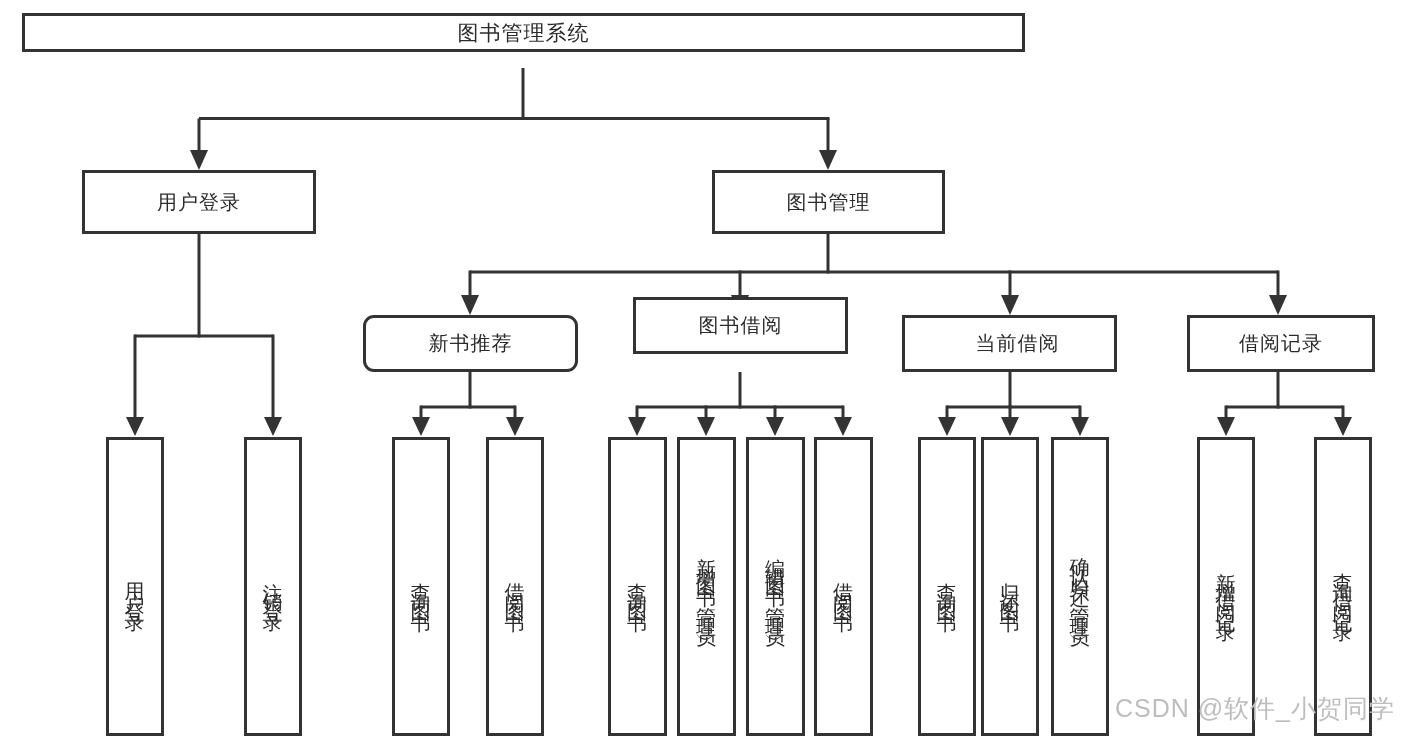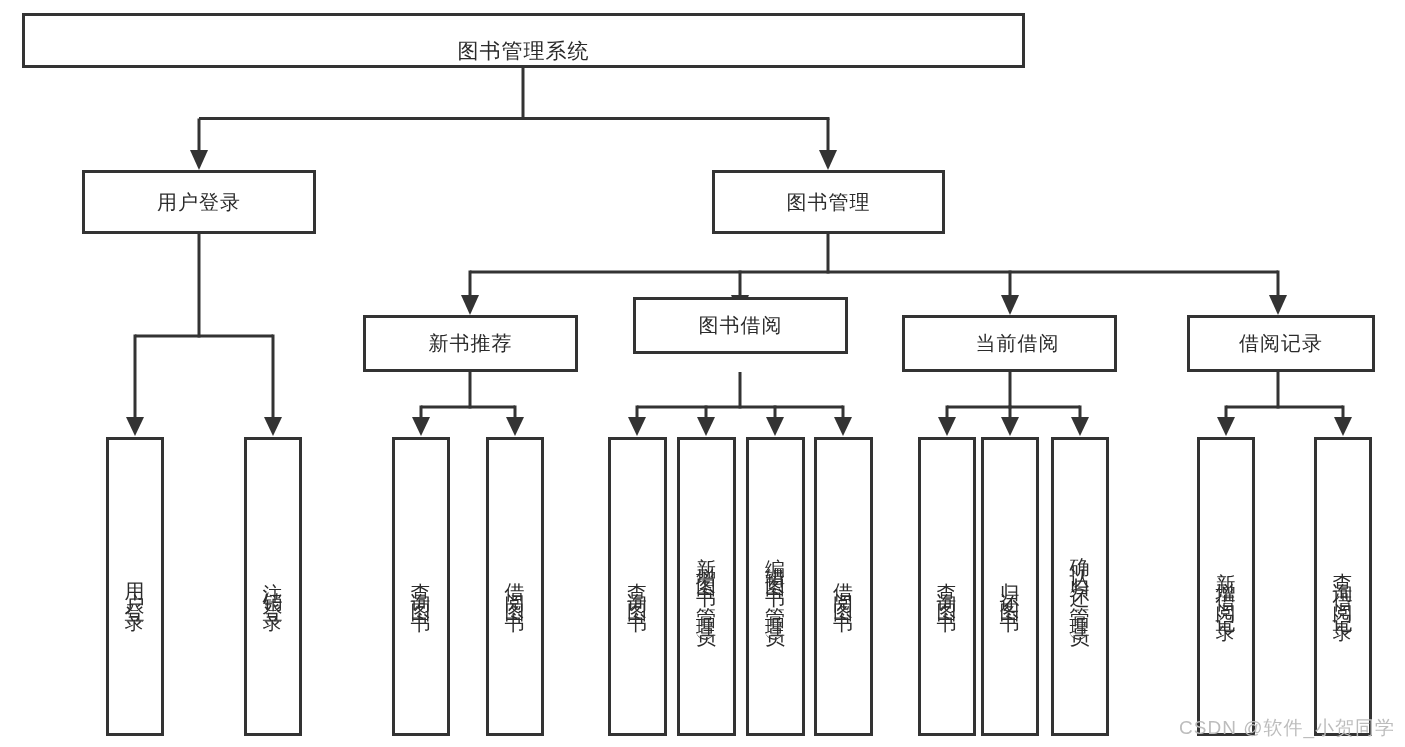--- a/index.html
+++ b/index.html
@@ -55,23 +55,23 @@
     writing-mode: vertical-rl;
     text-orientation: mixed;
     font-size: 20px;
     letter-spacing: 10px;
     line-height: 1;
     white-space: nowrap;
   }
   .watermark {
     position: absolute;
     right: 10px;
-    bottom: 6px;
+    bottom: 22px;
     z-index: 3;
-    font-size: 19px;
+    font-size: 25px;
     color: var(--watermark);
     letter-spacing: 1px;
     white-space: nowrap;
   }
 </style>
 </head>
 <body>
 
 <div class="canvas">
 
@@ -144,32 +144,32 @@
     <g>
       <line x1="1278" y1="372" x2="1278" y2="408.5"></line>
       <line x1="1226" y1="407" x2="1343" y2="407"></line>
       <line x1="1226" y1="405.5" x2="1226" y2="420"></line>
       <polygon points="1217,417 1235,417 1226,436"></polygon>
       <line x1="1343" y1="405.5" x2="1343" y2="420"></line>
       <polygon points="1334,417 1352,417 1343,436"></polygon>
     </g>
   </svg>
 
-  <div class="box root" style="left:22px; top:13px; width:1003px; height:55px;align-items:flex-end;">
+  <div class="box root" style="left:22px; top:13px; width:1003px; height:39px;">
     <span class="hlabel">图书管理系统</span>
   </div>
 
   <div class="box" style="left:82px; top:170px; width:234px; height:64px;">
     <span class="hlabel">用户登录</span>
   </div>
   <div class="box" style="left:712px; top:170px; width:233px; height:64px;">
     <span class="hlabel">图书管理</span>
   </div>
 
-  <div class="box" style="left:363px; top:315px; width:215px; height:57px;">
+  <div class="box" style="left:363px; top:315px; width:215px; height:57px;border-radius:11px;">
     <span class="hlabel">新书推荐</span>
   </div>
   <div class="box" style="left:633px; top:297px; width:215px; height:57px;">
     <span class="hlabel">图书借阅</span>
   </div>
   <div class="box" style="left:902px; top:315px; width:215px; height:57px;padding-left:16px;">
     <span class="hlabel">当前借阅</span>
   </div>
   <div class="box" style="left:1172px; top:315px; width:188px; height:57px;margin-left:15px;">
     <span class="hlabel">借阅记录</span>

